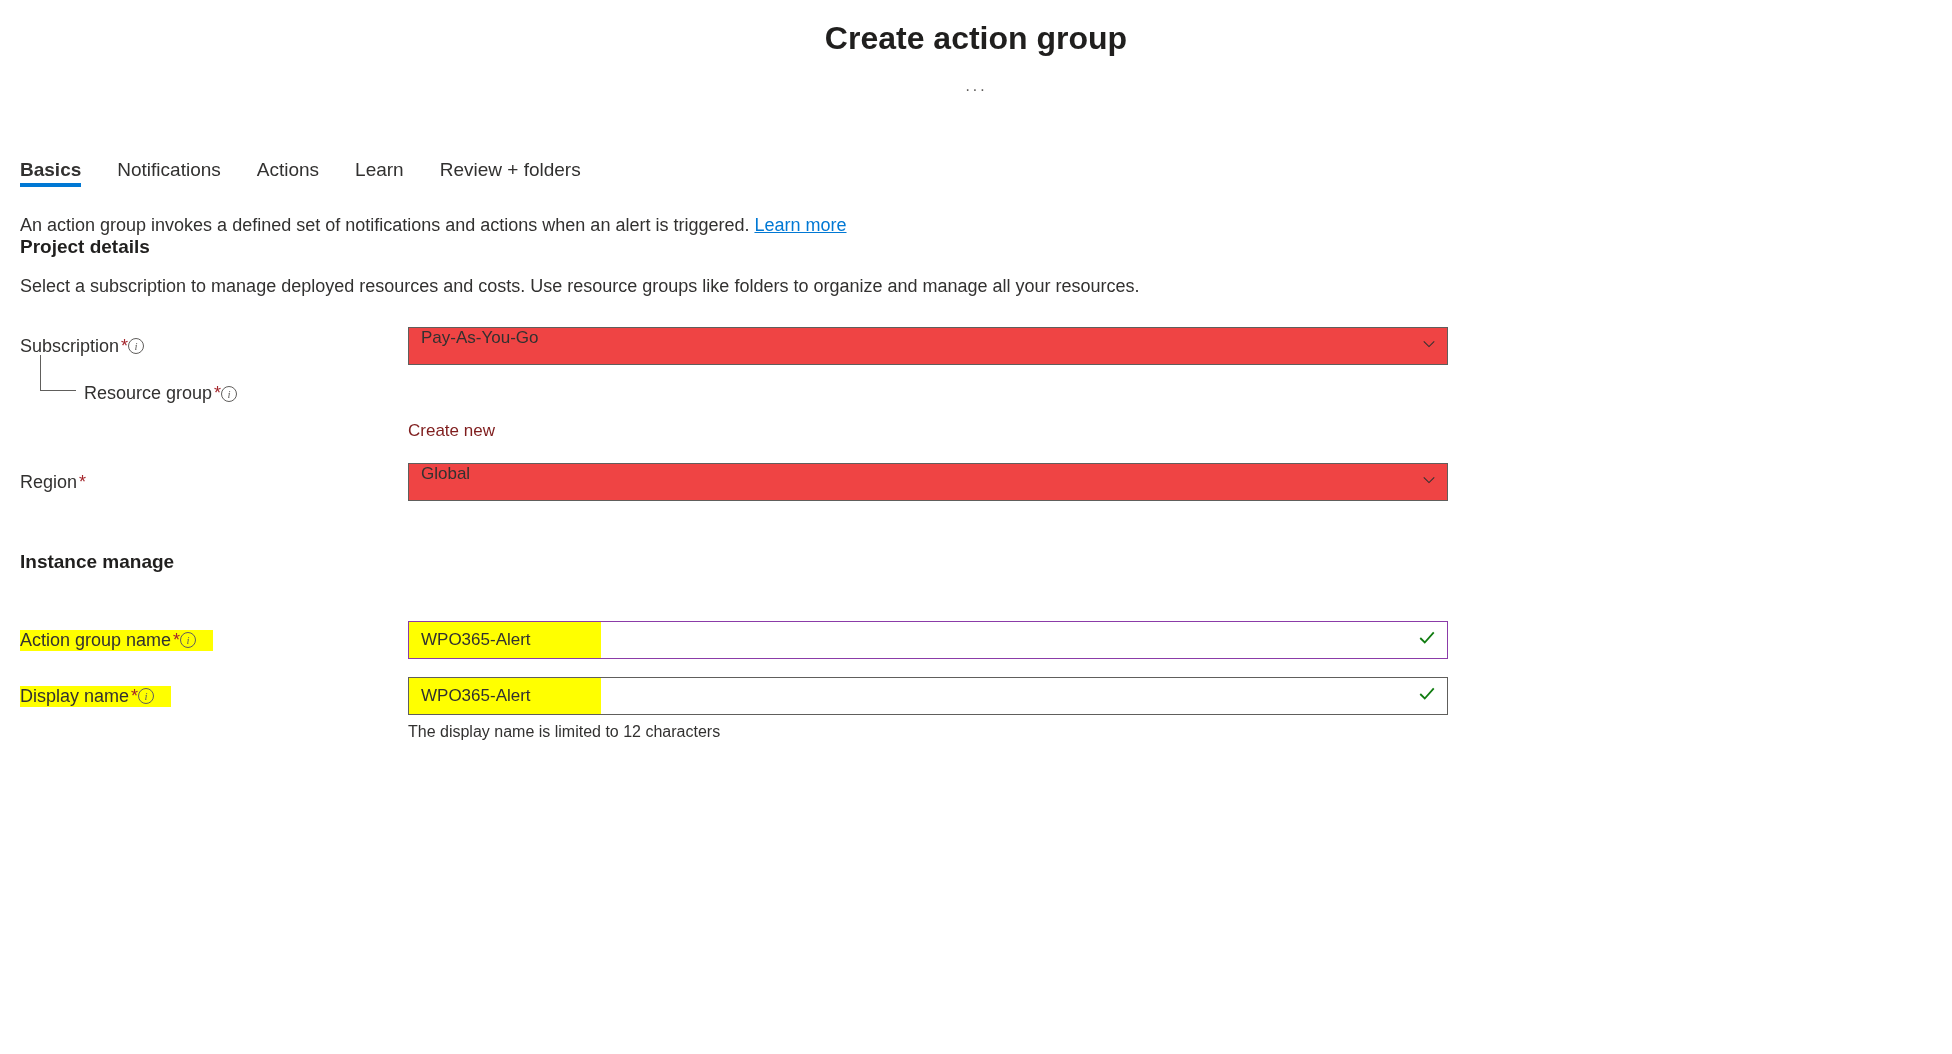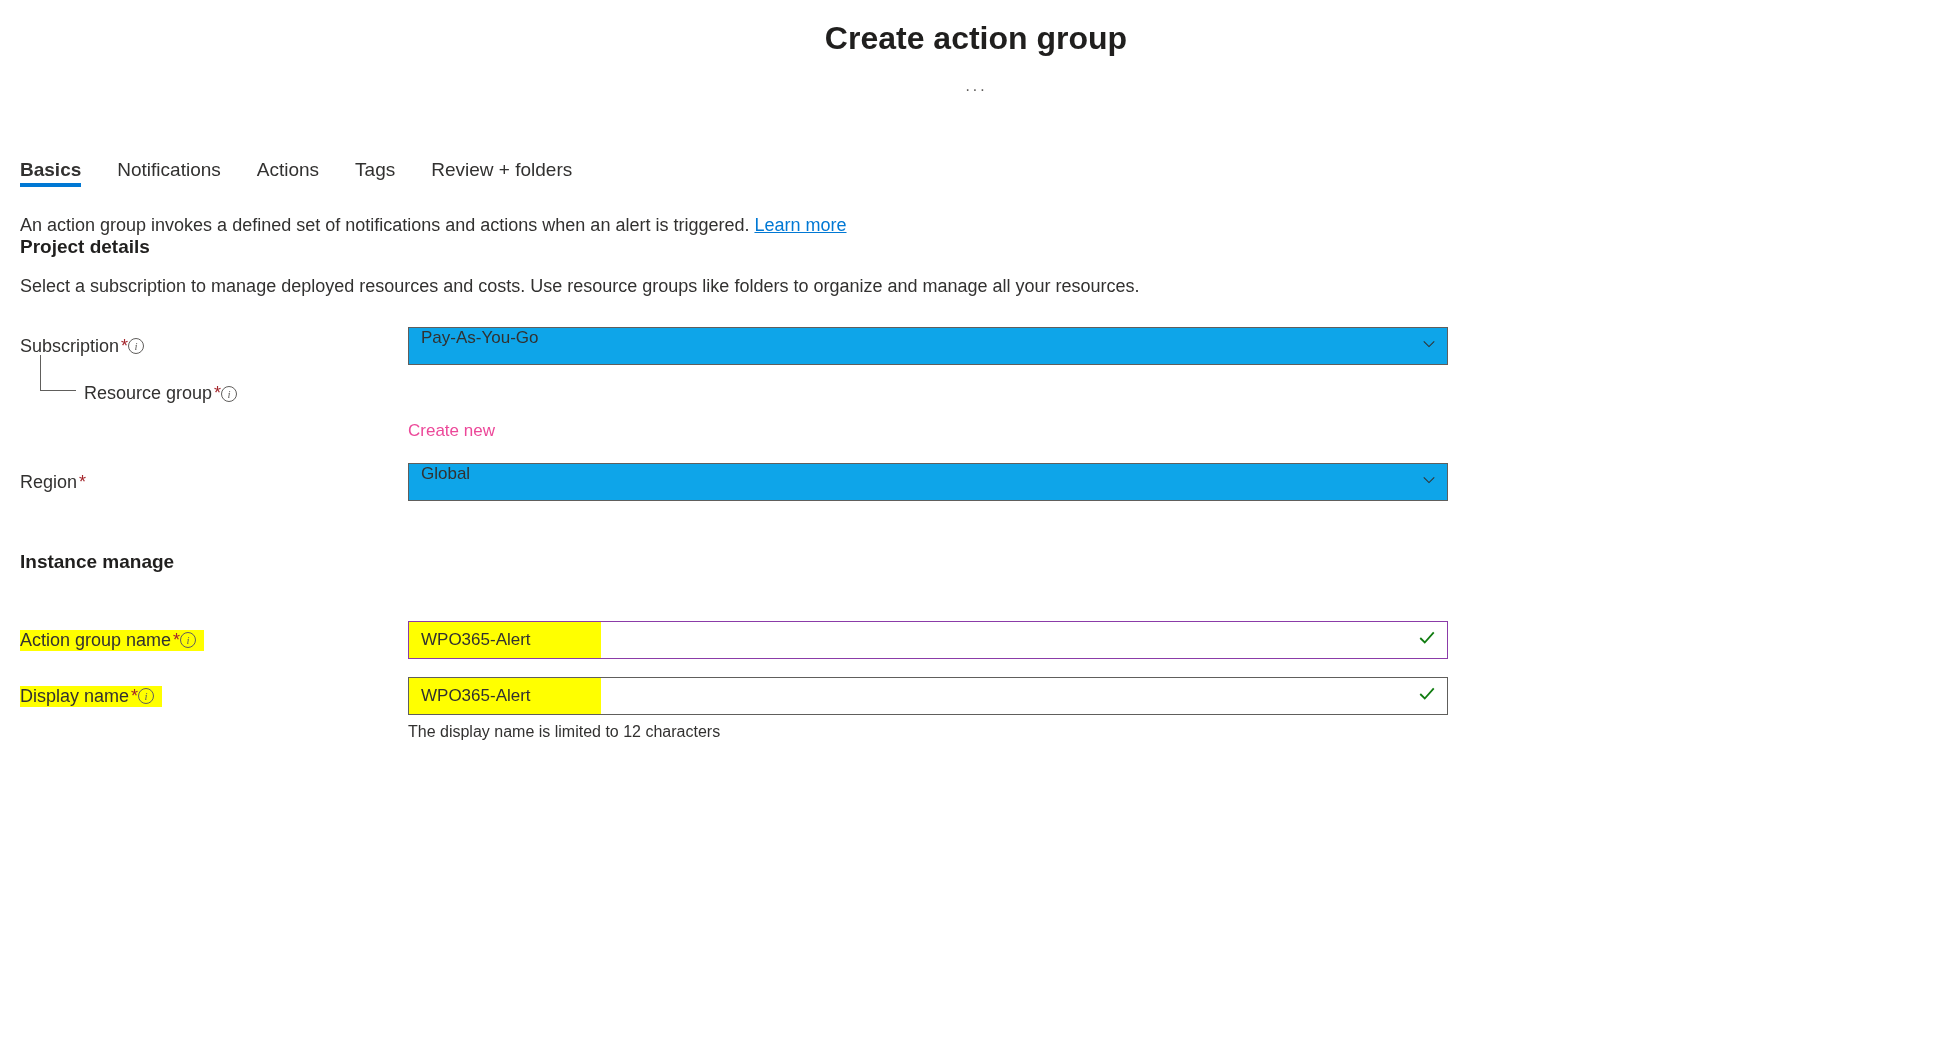--- a/index.html
+++ b/index.html
@@ -115,38 +115,38 @@
       flex: 1;
       max-width: 1040px;
     }
     .select-input {
       width: 100%;
       height: 38px;
       border: 1px solid #605e5c;
       padding: 0 36px 4px 12px;
       font-size: 17px;
       color: #323130;
-      background: #0ea5e9;
+      background: #ef4444;
       cursor: pointer;
     }
     .chevron {
       position: absolute;
       right: 12px;
       top: 50%;
       transform: translateY(-50%);
       pointer-events: none;
     }
     .chevron svg {
       width: 14px;
       height: 14px;
     }
     .create-new {
       margin-left: 388px;
       font-size: 17px;
-      color: #ec4899;
+      color: #7f1d1d;
       cursor: pointer;
       margin-top: -10px;
       margin-bottom: 22px;
       display: inline-block;
     }
     .section-gap {
       margin-top: 50px;
     }
     .text-input-wrapper {
       position: relative;
@@ -174,21 +174,21 @@
     }
     .check-icon svg {
       width: 18px;
       height: 18px;
     }
     .highlight {
       background-color: #ffff00;
     }
     .form-label.highlight {
       width: auto;
-      padding-right: 8px;
+      padding-right: 17px;
     }
     .label-highlight-row {
       display: flex;
       align-items: center;
       margin-bottom: 18px;
     }
     .label-highlight-row .form-label-container {
       width: 388px;
       display: flex;
     }
@@ -220,21 +220,21 @@
 
 <div class="header">
   <h1 class="page-title">Create action group</h1>
   <span class="more-icon">···</span>
 </div>
 
 <div class="tabs">
   <div class="tab active">Basics</div>
   <div class="tab">Notifications</div>
   <div class="tab">Actions</div>
-  <div class="tab">Tags</div>
+  <div class="tab">Learn</div>
   <div class="tab">Review + folders</div>
 </div>
 
 <p class="intro">
   <span>An action group invokes a defined set of notifications and actions when an alert is triggered. </span><a href="#">Learn more</a>
 </p>
 
 <h2 class="section-title">Project details</h2>
 <p class="section-desc">Select a subscription to manage deployed resources and costs. Use resource groups like folders to organize and manage all your resources.</p>
 

